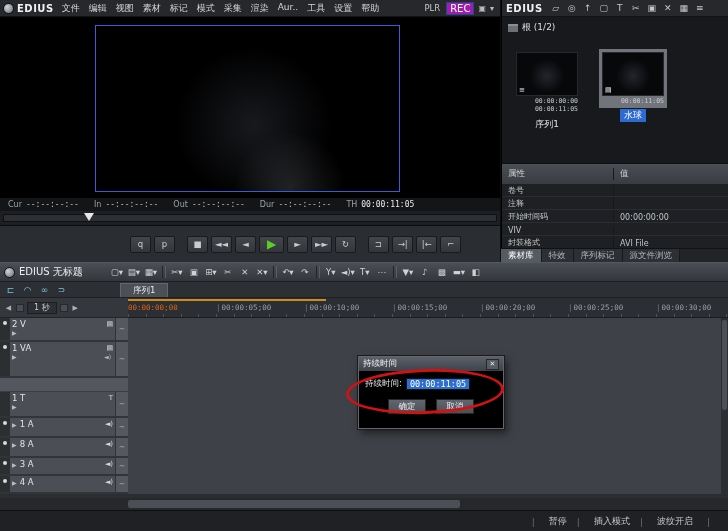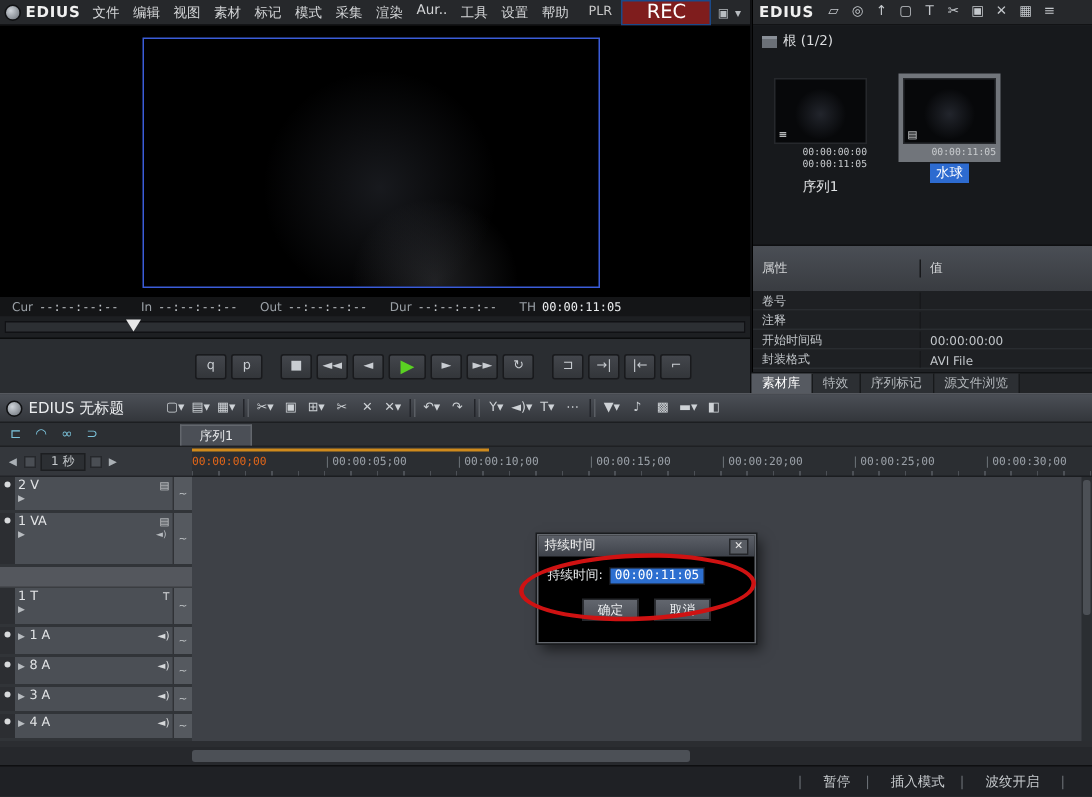--- a/index.html
+++ b/index.html
@@ -9,21 +9,21 @@
 
 .monitor{position:absolute;left:0;top:0;width:501px;height:262px;background:#202225;border-right:1px solid #0d0e10}
 .menubar{height:17px;display:flex;align-items:center;background:#26282b;border-bottom:1px solid #121315;padding-left:3px;font-size:9px;color:#d4d6d8;white-space:nowrap}
 .applogo{display:flex;align-items:center;gap:3px;margin-right:8px}
 .logo-mark{width:11px;height:11px;border-radius:50%;background:radial-gradient(circle at 35% 35%,#cfd4da,#676d74);border:1px solid #101113;display:inline-block;flex:none}
 .logo-text{font-weight:bold;font-size:10px;color:#f0f0f0;letter-spacing:.5px}
 .menus{display:flex;gap:9px}
 .menuitem{cursor:default}
 .mright{margin-left:auto;display:flex;align-items:center;gap:4px;padding-right:6px}
 .plr{font-size:8.5px;color:#c8c8c8;padding:0 2px}
-.rec{font-size:13px;color:#fff;background:#7f1d1d;padding:0 16px;border:1px solid #1a4a8a}
+.rec{font-size:10px;color:#fff;background:#a21caf;padding:0 3px;border:1px solid #1a4a8a}
 .micons{display:flex;gap:4px}
 .micon{font-size:8px;color:#b8bcc0}
 .preview{position:relative;height:181px;background:#000;overflow:hidden}
 .vframe{position:absolute;left:95px;top:8px;width:305px;height:167px;border:1px solid #3b5cd8;background:radial-gradient(circle at 52% 60%,rgba(140,150,175,.17),transparent 42%),radial-gradient(circle at 64% 98%,rgba(210,215,230,.15),transparent 22%)}
 .tcrow{height:13px;background:#141517;display:flex;align-items:center;font-size:8px;color:#aeb2b7;padding-left:8px}
 .tcitem{display:flex;gap:4px;margin-right:15px}
 .tcitem .l{color:#9aa0a6}
 .tcitem .v{font-family:"DejaVu Sans Mono","Liberation Mono",monospace;color:#c2c6ca}
 .tcitem:last-of-type .v{color:#e9ebed}
 .scrub{height:15px;background:#1d1f22;position:relative;border-bottom:1px solid #0b0c0d}
@@ -46,21 +46,21 @@
 .clipcard{width:74px;display:flex;flex-direction:column;align-items:center}
 .selpanel{position:relative;padding:3px}
 .clipcard.selected .selpanel{background:#71757b}
 .greendot{position:absolute;left:3px;top:3px;width:5px;height:5px;border-radius:50%;background:#45e03a;display:none}
 .clipcard.selected .greendot{display:block}
 .thumb{width:62px;height:44px;background:#07080a;border:1px solid #26282c;position:relative;background-image:radial-gradient(circle at 50% 55%,rgba(130,140,165,.22),transparent 45%)}
 .clipicon{position:absolute;left:2px;bottom:1px;font-size:7px;color:#e6e8ea}
 .tcs{width:62px;text-align:right;font-size:6.5px;line-height:1.3;color:#c9cccf;font-family:"DejaVu Sans Mono","Liberation Mono",monospace;margin-top:1px}
 .clipname{margin-top:1px;font-size:9px;color:#e2e4e6;padding:0 4px}
 .clipcard.selected .clipname{background:#2d6bd0;color:#fff}
-.phead{display:flex;height:30px;background:linear-gradient(#4a4e55,#393c41);font-size:8.5px;color:#d2d4d6;align-items:center}
+.phead{display:flex;height:20px;background:linear-gradient(#4a4e55,#393c41);font-size:8.5px;color:#d2d4d6;align-items:center}
 .pcol1{width:112px;padding-left:6px;border-right:1px solid #17181b;flex:none;overflow:hidden;white-space:nowrap}
 .pcol2{padding-left:6px;flex:1;overflow:hidden;white-space:nowrap}
 .pbody{height:71px;overflow:hidden}
 .prow{display:flex;height:13px;align-items:flex-end;background:#1e2023;border-bottom:1px solid #292c30;font-size:8px;color:#c2c6ca}
 .bintabs{position:absolute;left:501px;top:248px;width:227px;height:14px;background:#222427;display:flex;border-top:1px solid #101214}
 .btab{display:flex;align-items:center;padding:0 7px;font-size:8.5px;color:#b4b8bc;border-right:1px solid #17191b;background:#2c2f33;white-space:nowrap}
 .btab.active{background:#565a61;color:#fff}
 
 
 .timeline{position:absolute;left:0;top:262px;width:728px;height:248px;background:#34373c;border-top:1px solid #55585e}
@@ -271,26 +271,26 @@
         </div>
         <div class="prow">
           <span class="pcol1">注释</span>
           <span class="pcol2"></span>
         </div>
         <div class="prow">
           <span class="pcol1">开始时间码</span>
           <span class="pcol2">00:00:00:00</span>
         </div>
         <div class="prow">
+          <span class="pcol1">VIV</span>
+          <span class="pcol2"></span>
+        </div>
+        <div class="prow">
           <span class="pcol1">封装格式</span>
           <span class="pcol2">AVI File</span>
-        </div>
-        <div class="prow">
-          <span class="pcol1">VIV</span>
-          <span class="pcol2"></span>
         </div>
       </div>
   </div>
   <div class="bintabs">
 
   <span class="btab active">素材库</span>
       <span class="btab">特效</span>
       <span class="btab">序列标记</span>
       <span class="btab">源文件浏览</span>
     </div>

